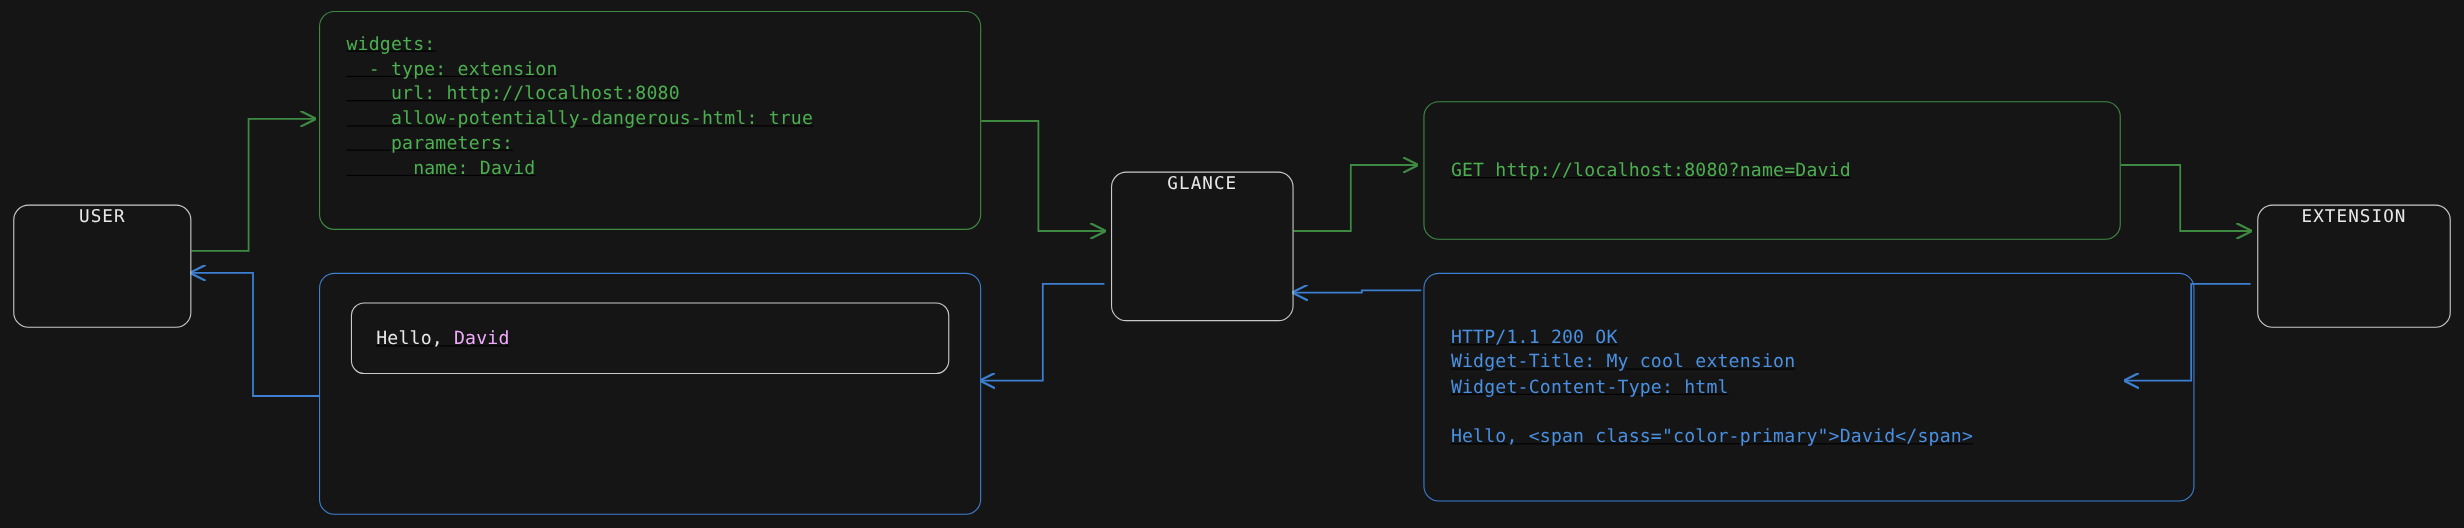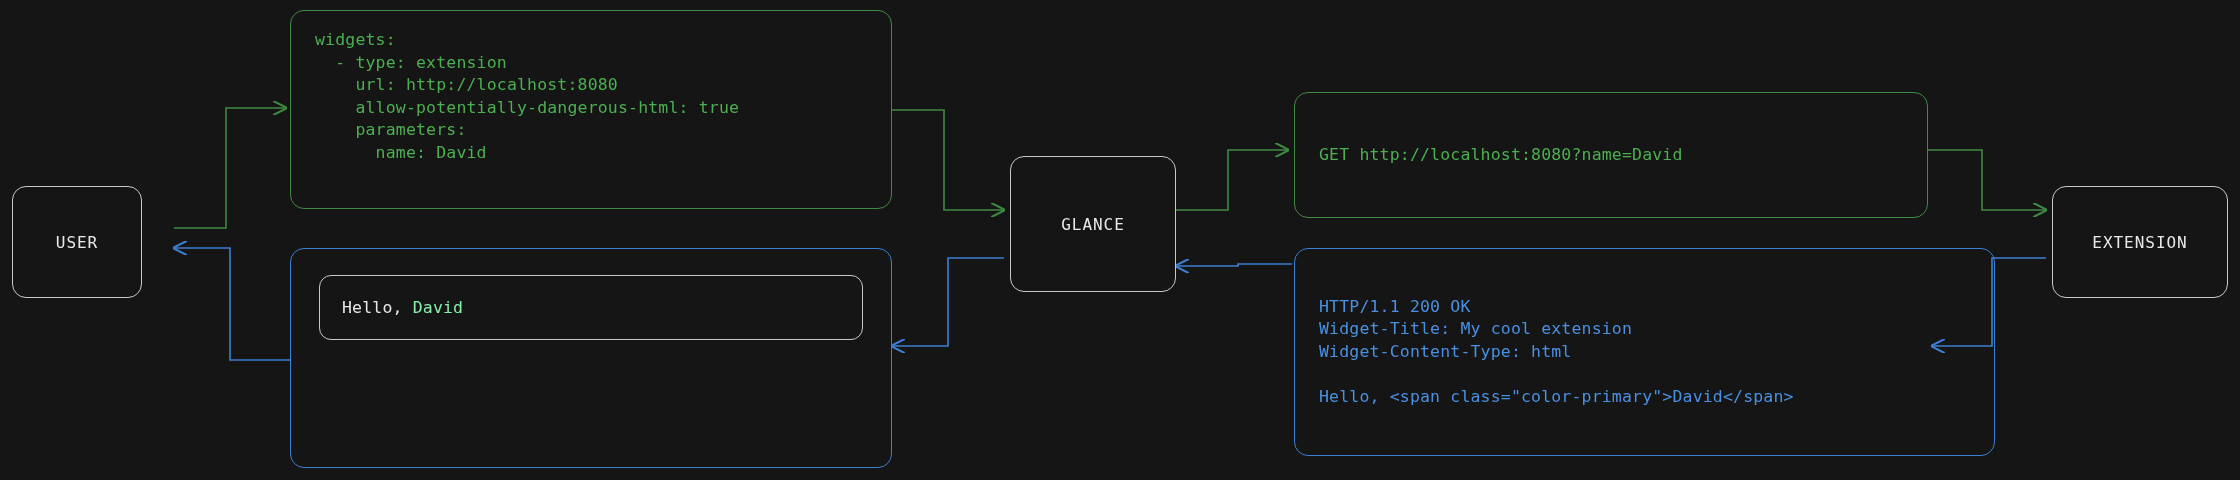--- a/index.html
+++ b/index.html
@@ -26,34 +26,35 @@
     top: 0;
     width: 2240px;
     height: 480px;
     pointer-events: none;
   }
   .node {
     position: absolute;
     box-sizing: border-box;
     border-radius: 14px;
     display: flex;
-    align-items: center;
+    align-items: flex-start;
     justify-content: center;
   }
   .node-plain {
     border: 1.6px solid #c9c9c9;
     color: #e8e8e8;
     font-size: 16px;
     letter-spacing: 0.06em;
   }
   .box {
     position: absolute;
     box-sizing: border-box;
     border-radius: 14px;
     padding: 18px 24px;
+    text-decoration: underline;
   }
   .box-green {
     border: 1.6px solid #3f8a43;
   }
   .box-blue {
     border: 1.6px solid #3d7fd1;
   }
   pre.code {
     margin: 0;
     font-family: "DejaVu Sans Mono", "Liberation Mono", monospace;
@@ -74,21 +75,21 @@
   .ext-inner {
     box-sizing: border-box;
     border: 1.6px solid #c9c9c9;
     border-radius: 12px;
     padding: 22px 22px;
     color: #e8e8e8;
     font-size: 16.5px;
     font-family: "DejaVu Sans Mono", "Liberation Mono", monospace;
     letter-spacing: 0.01em;
   }
-  .accent { color: #86efac; }
+  .accent { color: #f0abfc; }
 </style>
 </head>
 <body>
 
 <div id="canvas">
 
   <svg class="wires" viewBox="0 0 2240 480" width="2240" height="480">
     <defs>
       <marker id="arrG" viewBox="0 0 10 10" refX="9" refY="5" markerWidth="9" markerHeight="9" orient="auto-start-reverse">
         <path d="M 0 0 L 10 5 L 0 10" fill="none" stroke="#3f8a43" stroke-width="1.4"></path>
@@ -124,21 +125,21 @@
 
     <g>
       <path d="M 1004 258 L 948 258 L 948 346 L 892 346" fill="none" stroke="#3d7fd1" stroke-width="1.6" marker-end="url(#arrB)"></path>
     </g>
 
     <g>
       <path d="M 290 360 L 230 360 L 230 248 L 174 248" fill="none" stroke="#3d7fd1" stroke-width="1.6" marker-end="url(#arrB)"></path>
     </g>
   </svg>
 
-  <div class="node node-plain" style="left:12px; top:186px; width:130px; height:112px;">
+  <div class="node node-plain" style="left:12px; top:186px; width:162px; height:112px;">
     <span>USER</span>
   </div>
 
   <div class="node node-plain" style="left:1010px; top:156px; width:166px; height:136px;">
     <span>GLANCE</span>
   </div>
 
   <div class="node node-plain" style="left:2052px; top:186px; width:176px; height:112px;">
     <span>EXTENSION</span>
   </div>

